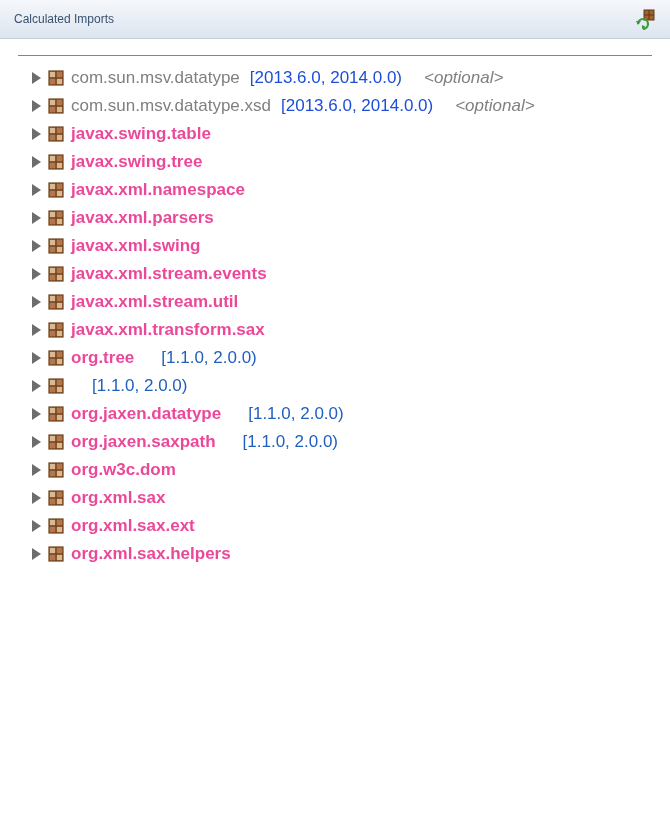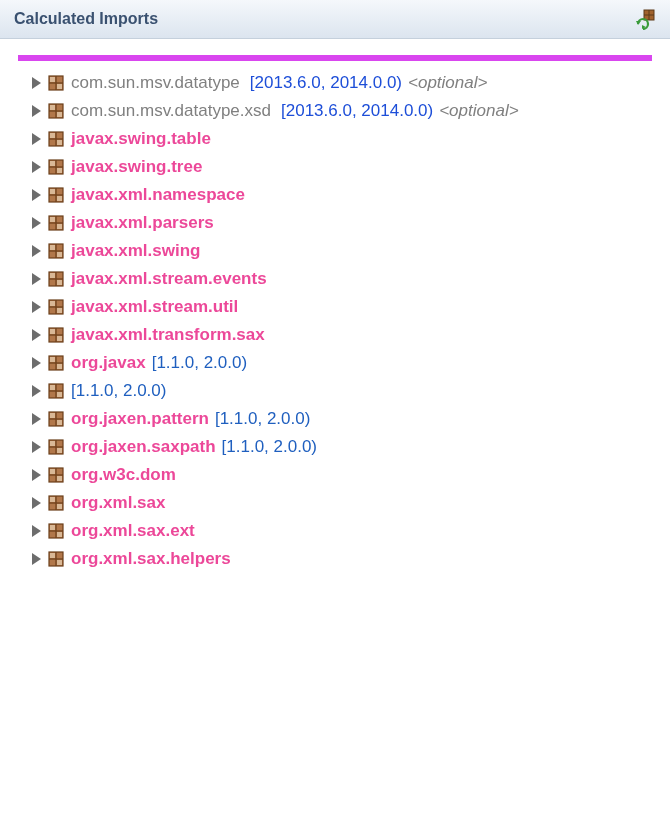--- a/index.html
+++ b/index.html
@@ -23,34 +23,34 @@
     .header {
       background: linear-gradient(to bottom, #f5f8fb 0%, #e8eef5 50%, #dce5ef 100%);
       padding: 8px 14px;
       border-bottom: 1px solid #c5d0dc;
       display: flex;
       align-items: center;
       justify-content: space-between;
     }
     .header-title {
       color: #3a5170;
-      font-weight: bold;
-      font-size: 16px;
+      font-weight: normal;
+      font-size: 12px;
     }
     .header-icon {
       width: 22px;
       height: 22px;
       display: flex;
       align-items: center;
       justify-content: center;
     }
     .tree-container {
       margin: 16px 18px 0 18px;
       padding: 8px 0 0 14px;
-      border-top: 6px solid #d946ef;
+      border-top: 1px solid #d946ef;
       flex: 1;
       overflow: hidden;
     }
     .tree-row {
       display: flex;
       align-items: center;
       padding: 4px 0;
       white-space: nowrap;
       gap: 6px;
     }
@@ -79,27 +79,27 @@
       font-weight: normal;
     }
     .version-gray {
       color: #1d4ed8;
       font-weight: normal;
       margin-left: 4px;
     }
     .version-blue {
       color: #1f5fbf;
       font-weight: normal;
-      margin-left: 0;
+      margin-left: 21px;
     }
     .optional-tag {
       color: #808080;
       font-style: italic;
       font-weight: normal;
-      margin-left: 0;
+      margin-left: 16px;
     }
   </style>
 </head>
 <body>
 
 <div class="panel">
   <div class="header">
     <span class="header-title">Calculated Imports</span>
     <span class="header-icon">
       <svg width="22" height="22" viewBox="0 0 22 22">
@@ -251,21 +251,21 @@
         <div class="expand-arrow"></div>
         <span class="package-icon">
           <svg width="18" height="18" viewBox="0 0 18 18">
     <rect x="2" y="2" width="14" height="14" fill="#b1774a" stroke="#6b3f1a" stroke-width="1.2"></rect>
     <line x1="9" y1="2" x2="9" y2="16" stroke="#6b3f1a" stroke-width="1.2"></line>
     <line x1="2" y1="9" x2="16" y2="9" stroke="#6b3f1a" stroke-width="1.2"></line>
     <rect x="3" y="3" width="5" height="5" fill="#d9b896"></rect>
     <rect x="10" y="10" width="5" height="5" fill="#d9b896"></rect>
   </svg>
         </span>
-        <span class="pkg-name">org.javax</span>
+        <span class="pkg-name">org.tree</span>
         <span class="version-blue">[1.1.0, 2.0.0)</span>
       </div>
       <div class="tree-row">
         <div class="expand-arrow"></div>
         <span class="package-icon">
           <svg width="18" height="18" viewBox="0 0 18 18">
     <rect x="2" y="2" width="14" height="14" fill="#b1774a" stroke="#6b3f1a" stroke-width="1.2"></rect>
     <line x1="9" y1="2" x2="9" y2="16" stroke="#6b3f1a" stroke-width="1.2"></line>
     <line x1="2" y1="9" x2="16" y2="9" stroke="#6b3f1a" stroke-width="1.2"></line>
     <rect x="3" y="3" width="5" height="5" fill="#d9b896"></rect>
@@ -278,21 +278,21 @@
         <div class="expand-arrow"></div>
         <span class="package-icon">
           <svg width="18" height="18" viewBox="0 0 18 18">
     <rect x="2" y="2" width="14" height="14" fill="#b1774a" stroke="#6b3f1a" stroke-width="1.2"></rect>
     <line x1="9" y1="2" x2="9" y2="16" stroke="#6b3f1a" stroke-width="1.2"></line>
     <line x1="2" y1="9" x2="16" y2="9" stroke="#6b3f1a" stroke-width="1.2"></line>
     <rect x="3" y="3" width="5" height="5" fill="#d9b896"></rect>
     <rect x="10" y="10" width="5" height="5" fill="#d9b896"></rect>
   </svg>
         </span>
-        <span class="pkg-name">org.jaxen.pattern</span>
+        <span class="pkg-name">org.jaxen.datatype</span>
         <span class="version-blue">[1.1.0, 2.0.0)</span>
       </div>
       <div class="tree-row">
         <div class="expand-arrow"></div>
         <span class="package-icon">
           <svg width="18" height="18" viewBox="0 0 18 18">
     <rect x="2" y="2" width="14" height="14" fill="#b1774a" stroke="#6b3f1a" stroke-width="1.2"></rect>
     <line x1="9" y1="2" x2="9" y2="16" stroke="#6b3f1a" stroke-width="1.2"></line>
     <line x1="2" y1="9" x2="16" y2="9" stroke="#6b3f1a" stroke-width="1.2"></line>
     <rect x="3" y="3" width="5" height="5" fill="#d9b896"></rect>

